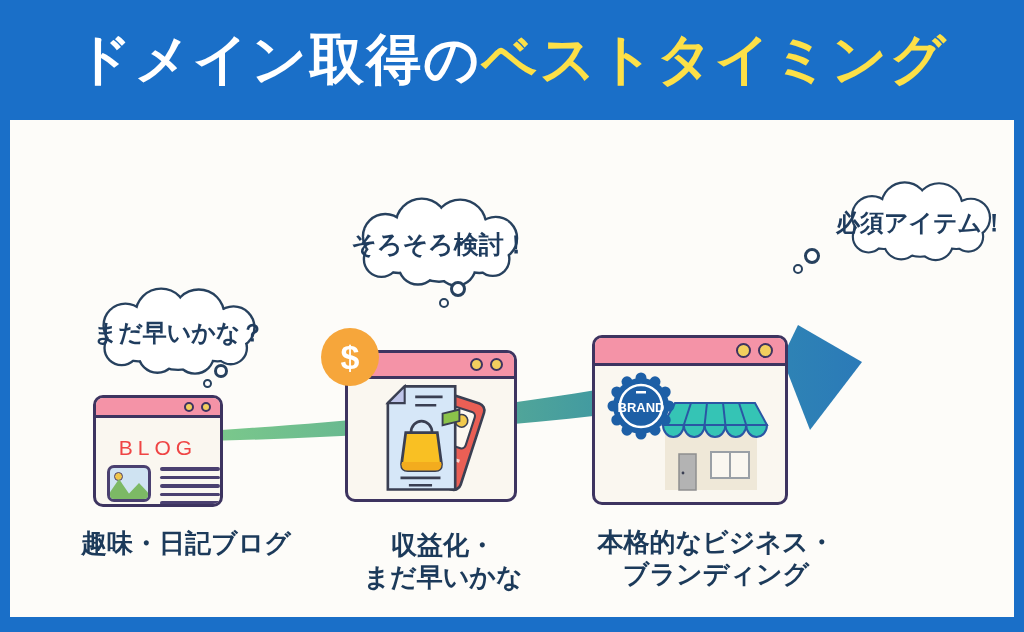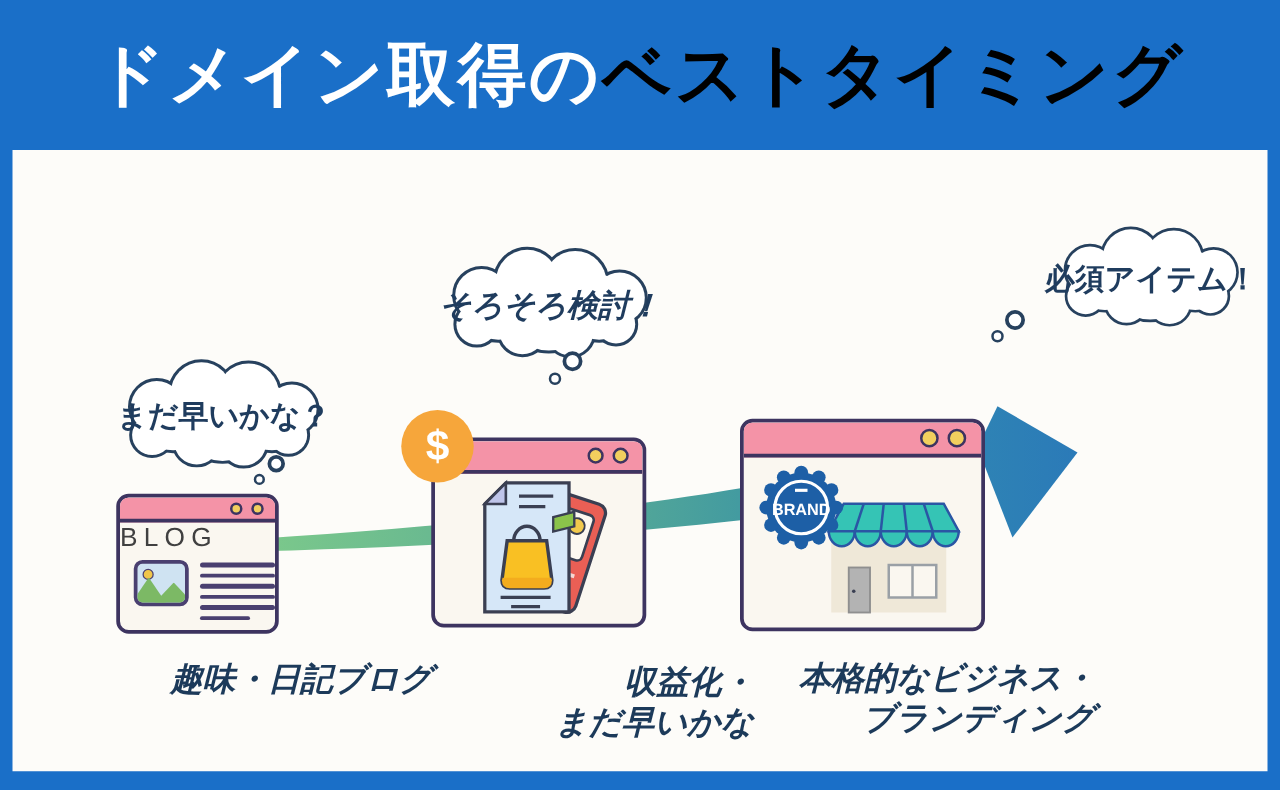--- a/index.html
+++ b/index.html
@@ -5,21 +5,21 @@
   html,body{margin:0;padding:0;}
   body{
     width:1024px;height:632px;overflow:hidden;position:relative;
     background:#1a6fc8;
     font-family:"Liberation Sans","DejaVu Sans",sans-serif;
   }
   
   .header{position:absolute;left:0;top:0;width:1024px;height:120px;
     display:flex;align-items:center;justify-content:center;}
   .header h1{margin:0;font-size:55px;font-weight:800;letter-spacing:2px;color:#ffffff;}
-  .header .t-yellow{color:#000000;}
+  .header .t-yellow{color:#fde047;}
   
   .panel{position:absolute;left:10px;top:120px;width:1004px;height:497px;
     background:#fdfcf9;}
   
   .arrow-svg{position:absolute;left:0;top:0;z-index:1;}
   
   .bubble{position:absolute;z-index:3;}
   .bubble svg{position:absolute;left:0;top:0;width:100%;height:100%;}
   .cloud-stroke{fill:#ffffff;stroke:#27415e;stroke-width:5;}
   .cloud-fill{fill:#ffffff;stroke:none;}
@@ -28,42 +28,42 @@
     font-weight:bold;color:#1f3c5e;}
   .tail-dot{position:absolute;background:#ffffff;border:3px solid #27415e;
     border-radius:50%;box-sizing:border-box;z-index:3;}
   
   .window{position:absolute;background:#faf7f0;border:3px solid #3d3460;
     border-radius:10px;overflow:hidden;z-index:2;box-sizing:border-box;}
   .winbar{background:#f493a7;border-bottom:3px solid #3d3460;
     display:flex;align-items:center;justify-content:flex-end;gap:7px;box-sizing:border-box;}
   .windot{background:#f2cf5e;border:2px solid #3d3460;border-radius:50%;box-sizing:border-box;}
   
-  .blog-title{margin-top:1px;font-size:21px;letter-spacing:5px;
-    color:#404040;font-weight:500;}
+  .blog-title{margin-top:18px;text-align:center;font-size:21px;letter-spacing:5px;
+    color:#ef4444;font-weight:500;}
   .blog-row{display:flex;gap:9px;padding:5px 11px 0 11px;align-items:flex-start;}
   .blog-thumb{position:relative;width:44px;height:37px;background:#cfe3f2;
     border:3px solid #4a4070;border-radius:7px;overflow:hidden;box-sizing:border-box;flex:none;}
   .thumb-sun{position:absolute;left:4px;top:4px;width:9px;height:9px;border-radius:50%;
     background:#f0c64a;border:1.5px solid #4a4070;box-sizing:border-box;}
   .thumb-mt1{position:absolute;bottom:-2px;left:-6px;width:30px;height:22px;background:#7cb965;
     clip-path:polygon(50% 0,100% 100%,0 100%);}
   .thumb-mt2{position:absolute;bottom:-2px;right:-8px;width:34px;height:18px;background:#7cb965;
     clip-path:polygon(50% 0,100% 100%,0 100%);}
   .blog-lines{display:flex;flex-direction:column;gap:5px;padding-top:2px;}
   .blog-lines i{display:block;width:60px;height:3.5px;background:#4a4070;border-radius:2px;}
   .blog-lines i:last-child{width:40px;}
   
   .dollar-badge{position:absolute;left:321px;top:328px;width:58px;height:58px;border-radius:50%;
     background:#f6a63b;color:#ffffff;display:flex;align-items:center;justify-content:center;
     font-size:34px;font-weight:bold;z-index:4;}
   .domain-text{position:absolute;top:268px;right:28px;z-index:3;
     font-size:45px;font-weight:bold;color:#1a73cd;letter-spacing:0px;}
-  .stage-label{position:absolute;z-index:2;width:320px;text-align:right;
-    font-size:26px;font-weight:bold;color:#1c3a5a;line-height:32px;font-style:italic;}
+  .stage-label{position:absolute;z-index:2;width:320px;text-align:center;
+    font-size:26px;font-weight:bold;color:#1c3a5a;line-height:32px;}
 </style>
 </head>
 <body>
 
 <svg width="0" height="0" style="position:absolute" aria-hidden="true">
   <defs>
     <g id="cloudShape">
       <circle cx="104" cy="52" r="36"></circle>
         <circle cx="62" cy="52" r="27"></circle>
         <circle cx="146" cy="52" r="27"></circle>
@@ -213,21 +213,21 @@
     <div class="bubble-label" style="font-size:24px;">まだ早いかな？</div>
   </div>
   <span class="tail-dot" style="left:204px;top:244px;width:14px;height:14px;"></span>
   <span class="tail-dot" style="left:193px;top:259px;width:9px;height:9px;border-width:2.5px;"></span>
 
   <div class="bubble" style="left:322px;top:76px;width:216px;height:96px;">
     <svg viewBox="0 0 210 100">
       <use href="#cloudShape" class="cloud-stroke"></use>
       <use href="#cloudShape" class="cloud-fill"></use>
     </svg>
-    <div class="bubble-label" style="font-size:25px;font-style:italic;">そろそろ検討！</div>
+    <div class="bubble-label" style="font-size:25px;">そろそろ検討！</div>
   </div>
   <span class="tail-dot" style="left:440px;top:161px;width:16px;height:16px;"></span>
   <span class="tail-dot" style="left:429px;top:178px;width:10px;height:10px;border-width:2.5px;"></span>
 
   <div class="bubble" style="left:804px;top:60px;width:214px;height:86px;">
     <svg viewBox="0 0 210 100">
       <use href="#cloudShape" class="cloud-stroke"></use>
       <use href="#cloudShape" class="cloud-fill"></use>
     </svg>
     <div class="bubble-label" style="font-size:24px;">必須アイテム！</div>

